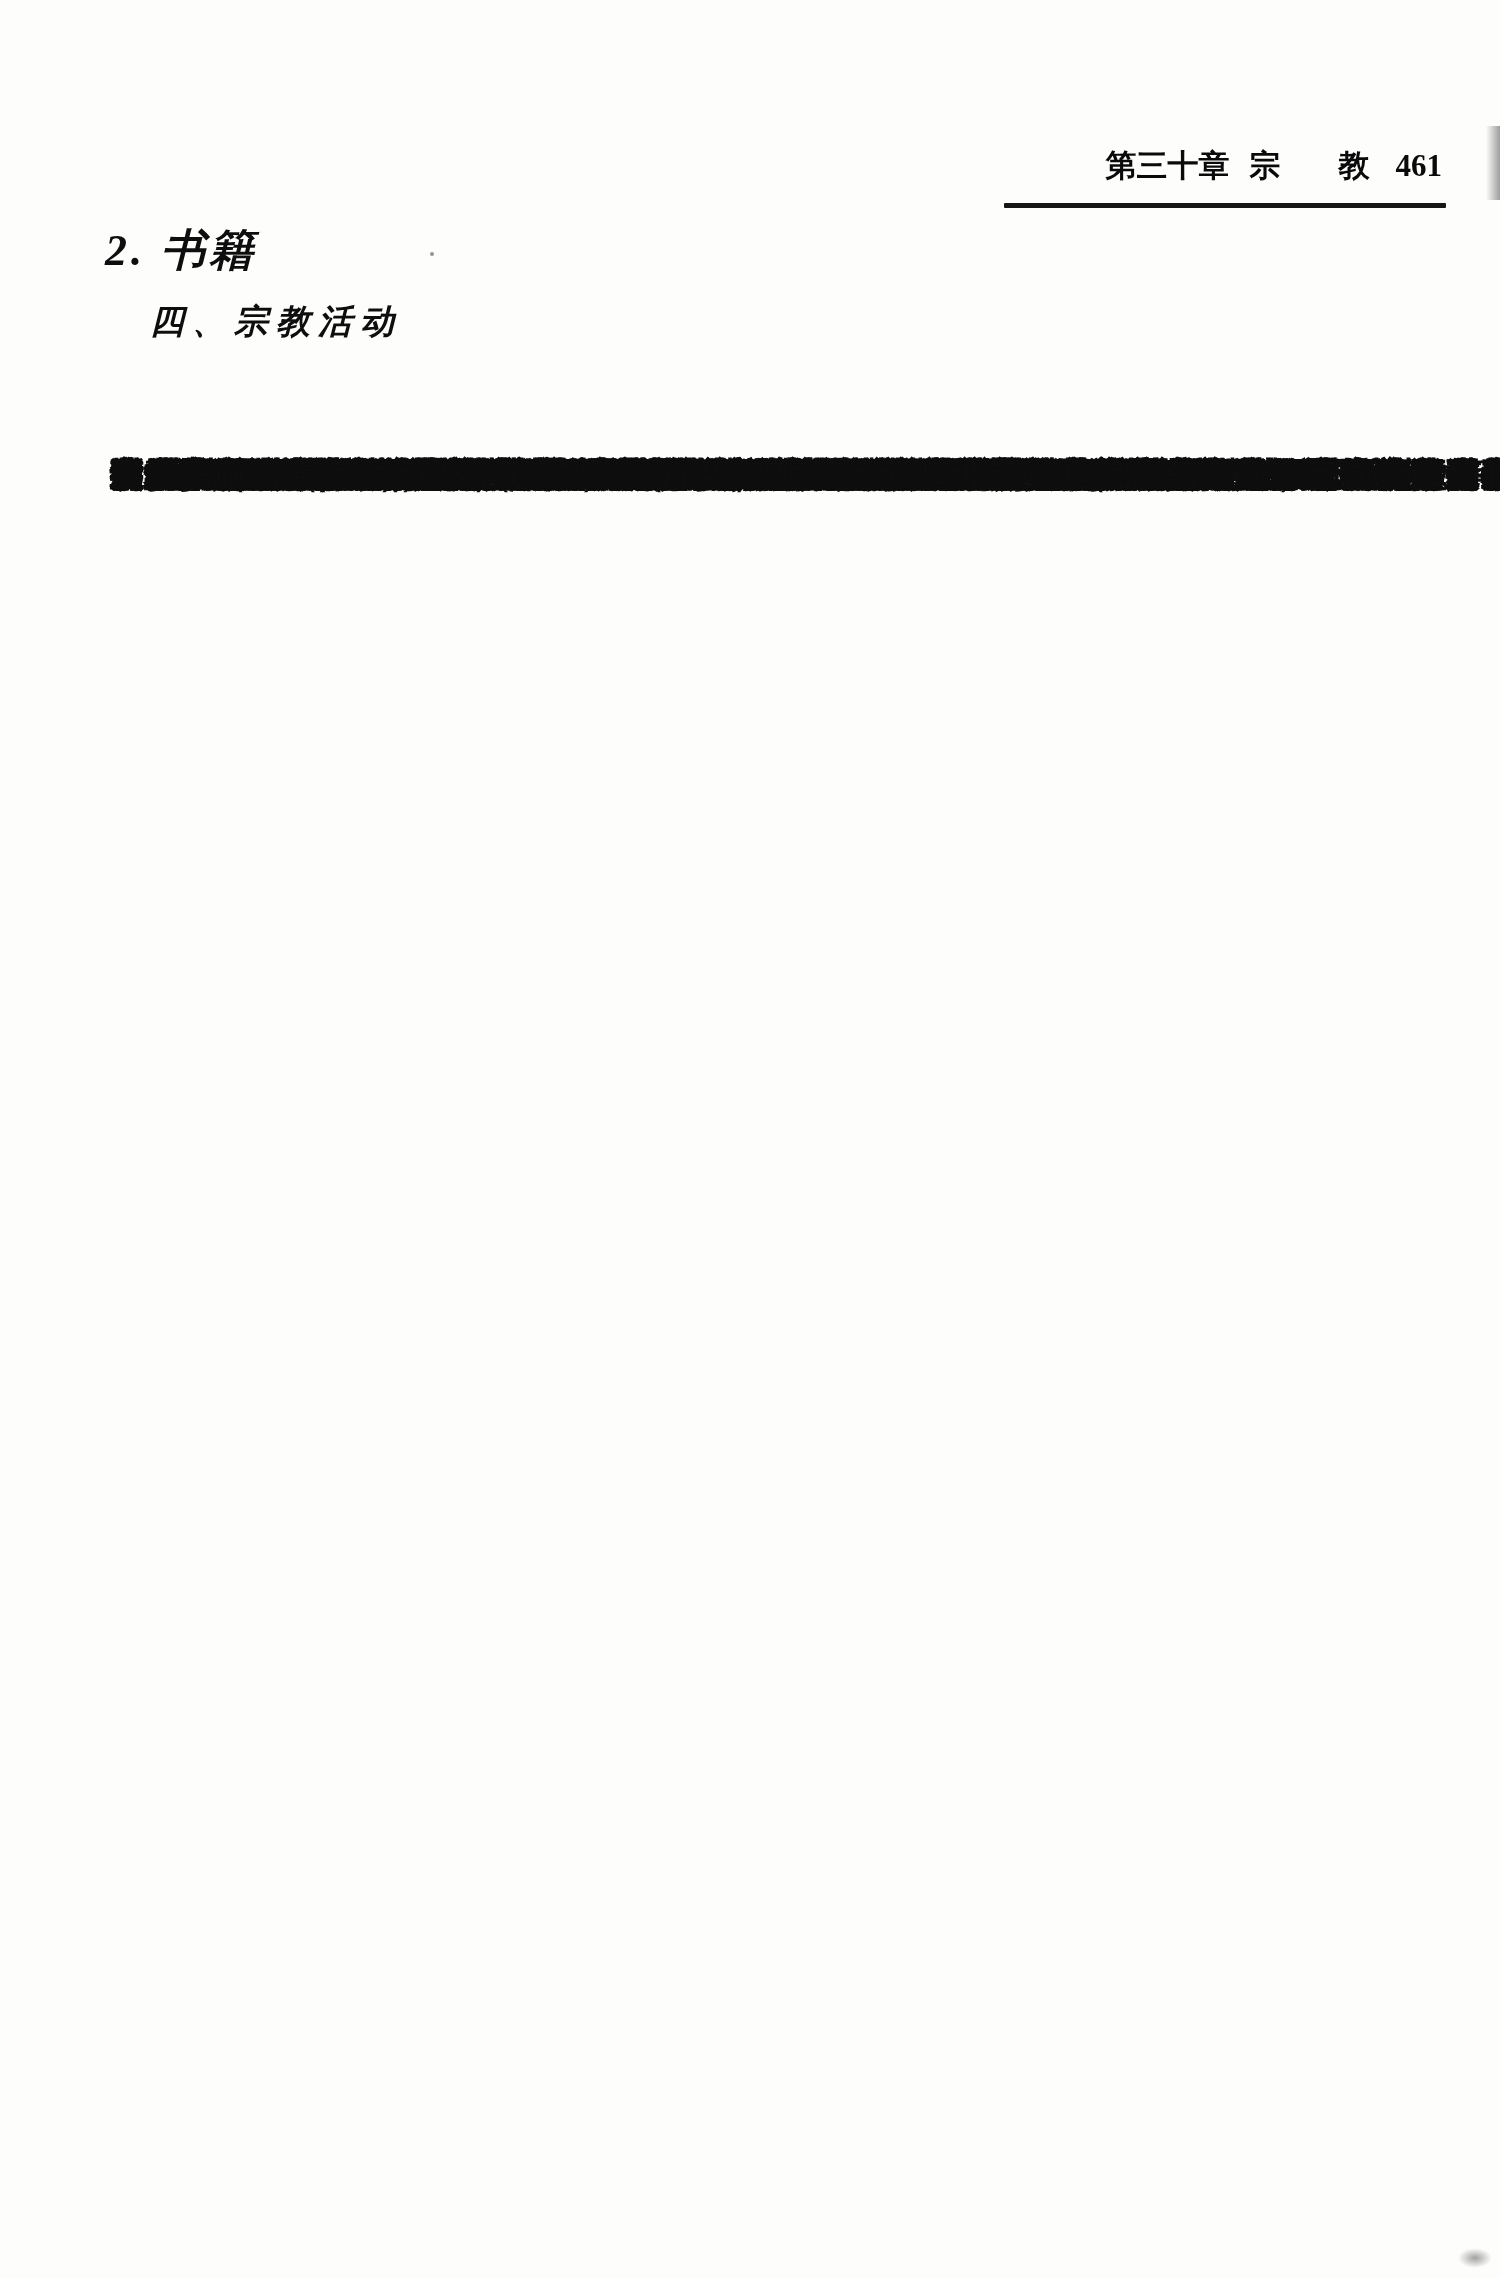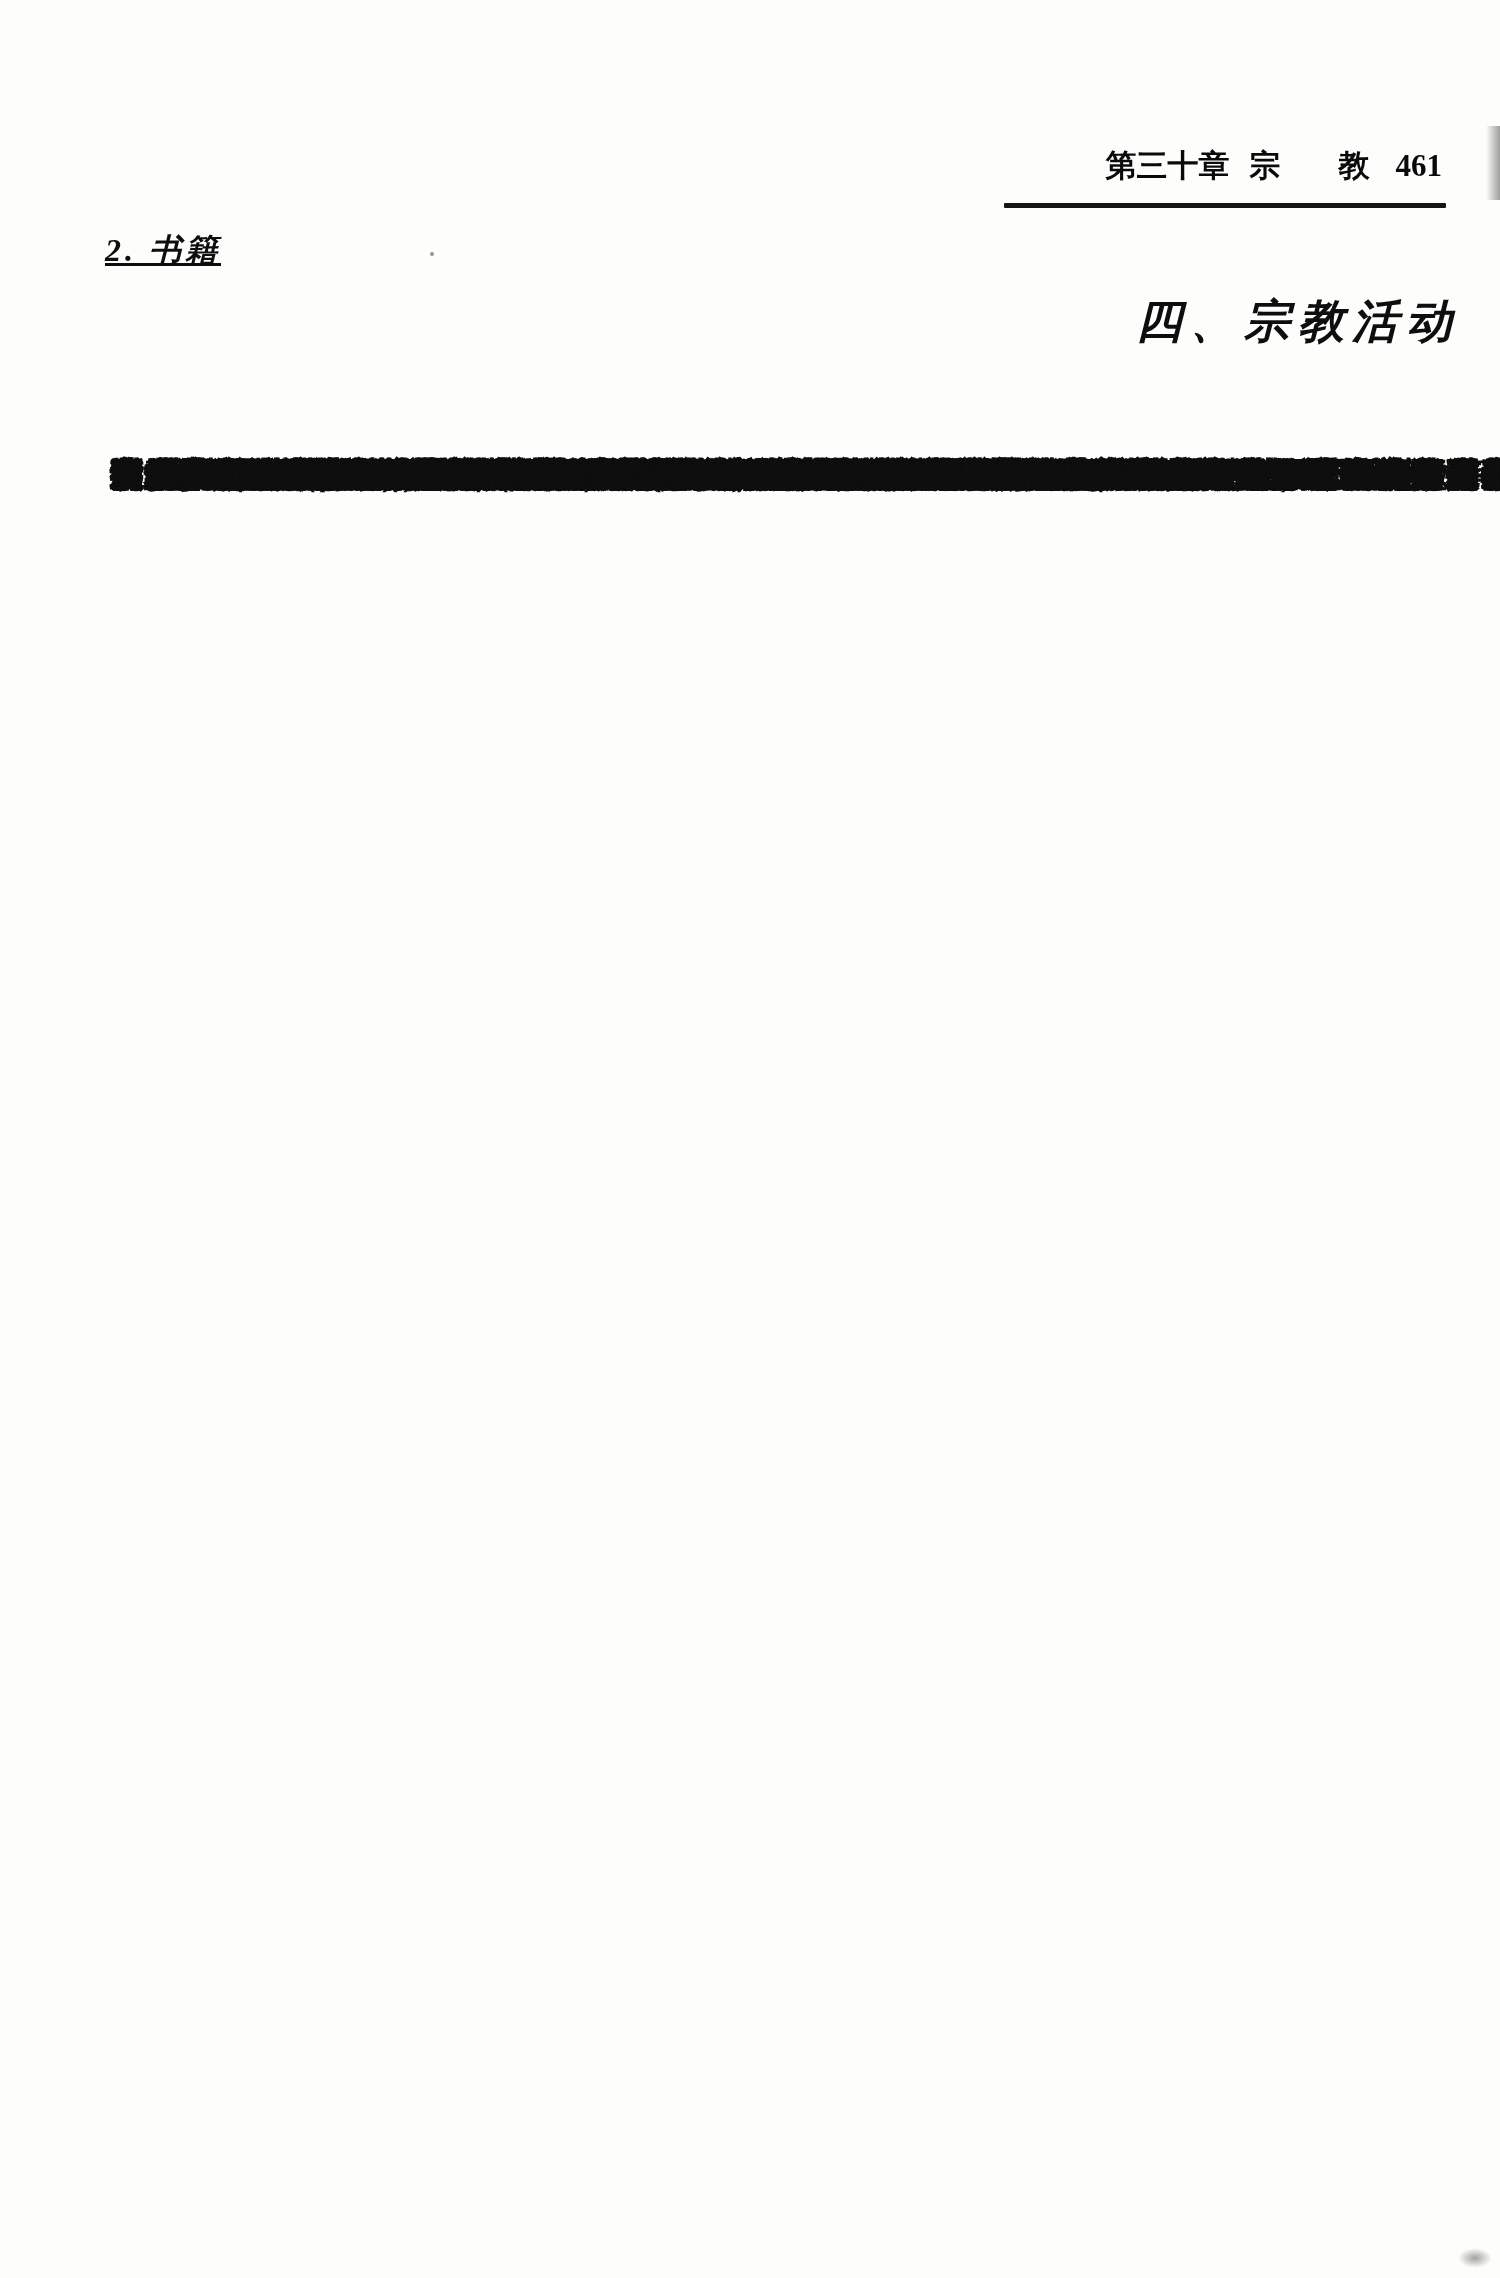--- a/index.html
+++ b/index.html
@@ -33,27 +33,27 @@
   }
   .ln{
     height:53px;line-height:53px;
     font-size:34px;font-weight:600;
     color:#0e0e0e;
     text-align:left;
   }
   .ln.fill{text-align:justify;text-align-last:justify;}
   .ln.ind{text-indent:45px;}
   .ln.subheading{
-    font-size:32px;font-weight:700;font-style:italic;
-    text-indent:50px;letter-spacing:4px;text-decoration:underline;
+    font-size:44px;font-weight:700;font-style:italic;
+    text-indent:50px;letter-spacing:4px;
   }
   .ln.section-heading{
     height:78px;line-height:78px;margin:6px 0 4px 0;
-    font-size:46px;font-weight:700;font-style:italic;
-    text-indent:95px;letter-spacing:8px;text-align:right;
+    font-size:34px;font-weight:700;font-style:italic;
+    text-indent:95px;letter-spacing:8px;
   }
   
   .artifact-edge-top{
     position:absolute;left:1486px;top:126px;width:14px;height:74px;
     background:linear-gradient(to right,rgba(120,120,120,0),rgba(80,80,80,.55));
   }
   .artifact-corner{
     position:absolute;left:1458px;top:2248px;width:34px;height:20px;
     background:radial-gradient(ellipse at center,rgba(70,70,70,.5),rgba(70,70,70,0) 70%);
   }

